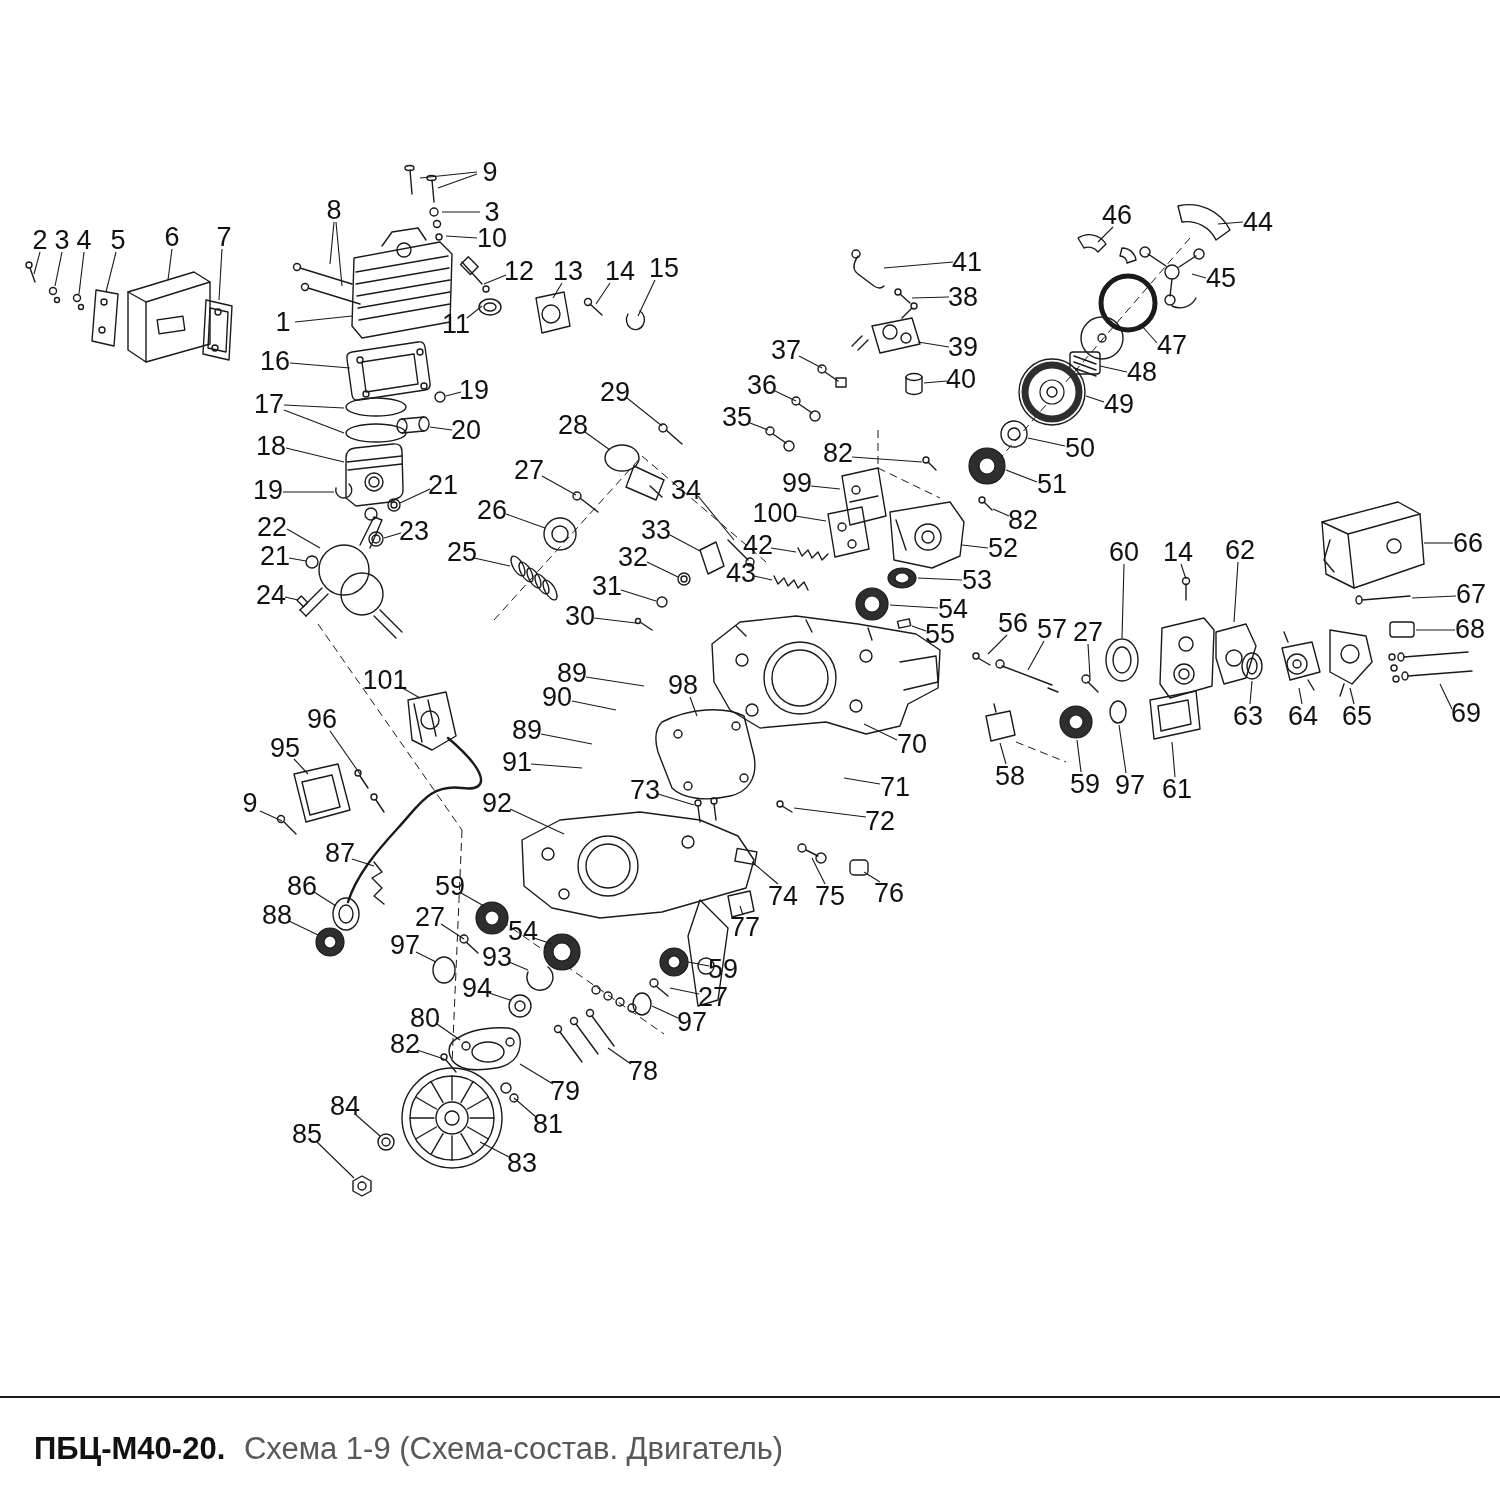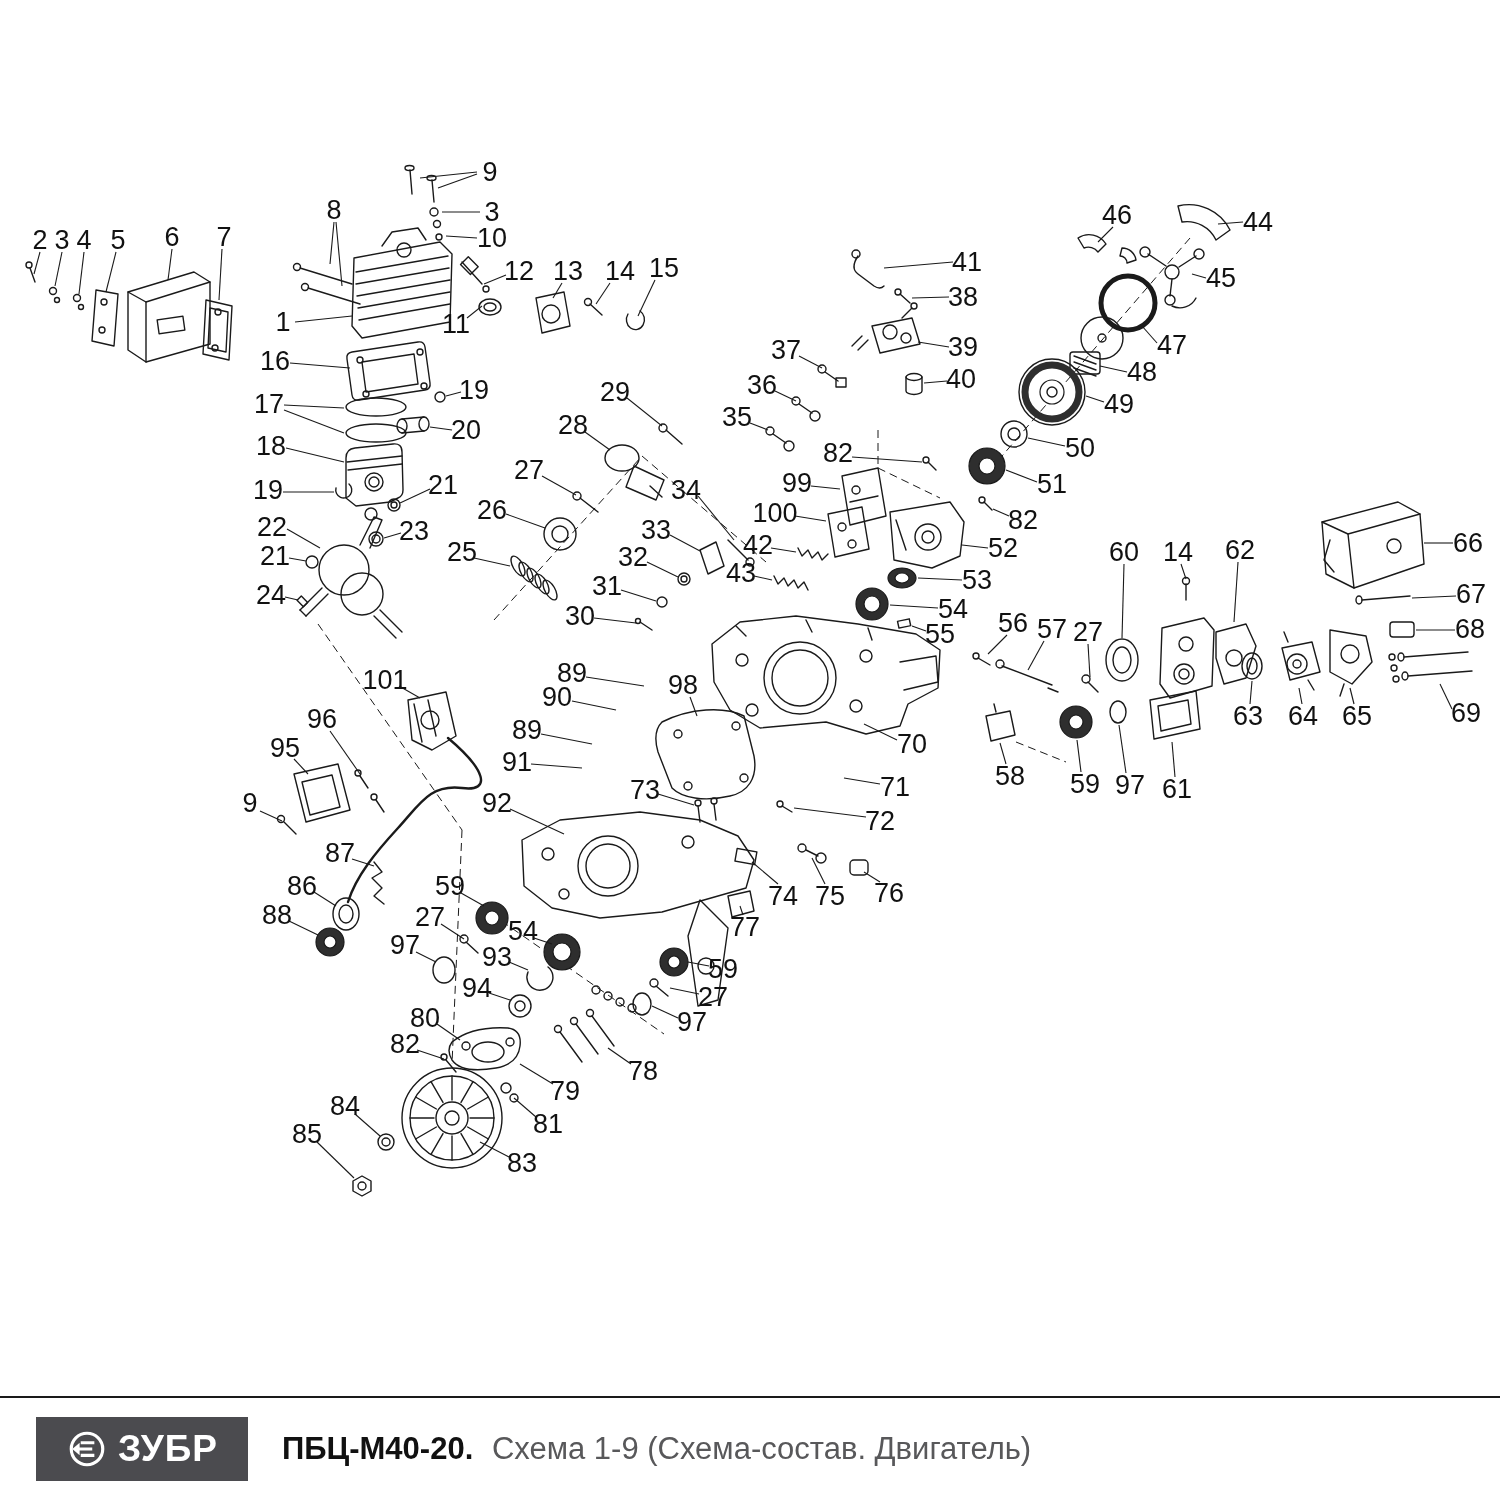--- a/index.html
+++ b/index.html
@@ -645,26 +645,18 @@
         <text x="643" y="1071">78</text>
         <text x="565" y="1091">79</text>
         <text x="548" y="1124">81</text>
         <text x="345" y="1106">84</text>
         <text x="307" y="1134">85</text>
         <text x="522" y="1163">83</text>
       </g>
   </svg>
 
   <div class="footer">
-    <div class="brand-box">
-      <svg width="42" height="42" viewBox="0 0 40 40">
-        <circle cx="20" cy="20" r="15" fill="none" stroke="#ffffff" stroke-width="3"></circle>
-        <path d="M14,14 h13 M12,20 h13 M14,26 h13" stroke="#ffffff" stroke-width="3" fill="none"></path>
-        <path d="M6,20 l7,-6 v12 z" fill="#ffffff"></path>
-      </svg>
-      <span class="brand-text">ЗУБР</span>
-    </div>
     <div class="title">
       <span class="model">ПБЦ-М40-20.</span>
       <span class="subtitle">Схема 1-9 (Схема-состав. Двигатель)</span>
     </div>
   </div>
 </div>
 
 </body></html>

